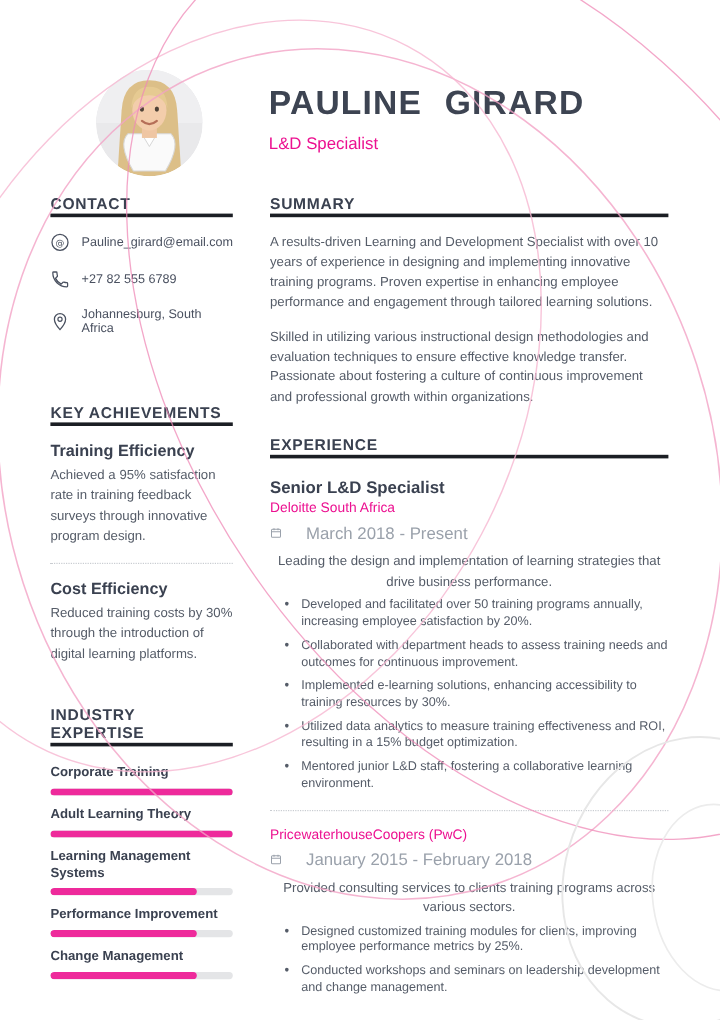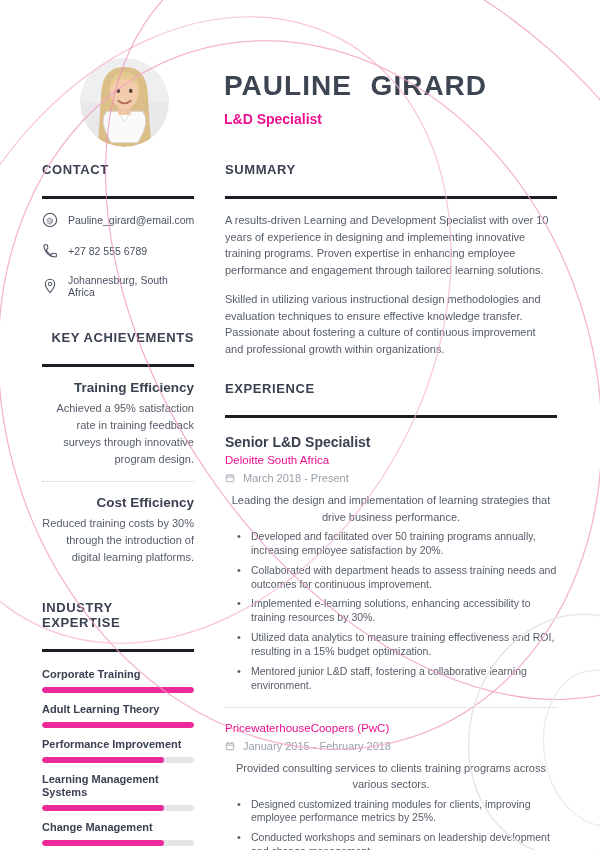--- a/index.html
+++ b/index.html
@@ -7,47 +7,47 @@
     position:relative;width:600px;height:850px;overflow:hidden;background:#ffffff;
     font-family:"Liberation Sans","DejaVu Sans",sans-serif;color:#555c68;
   }
   
   .swirls{position:absolute;inset:0;width:600px;height:850px;pointer-events:none;z-index:6;}
   
   .content{position:relative;z-index:3;}
   .header{position:relative;height:162px;}
   .avatar-wrap{position:absolute;left:80px;top:58px;width:89px;height:89px;border-radius:50%;overflow:hidden;}
   .name{position:absolute;left:224px;top:70px;font-size:28px;font-weight:700;color:#3d4452;letter-spacing:1px;word-spacing:10px;}
-  .role{position:absolute;left:224px;top:111px;font-size:14px;font-weight:700;color:#ec1090;}
+  .role{position:absolute;left:224px;top:111px;font-size:14px;font-weight:400;color:#ec1090;}
   .cols{display:flex;padding:0 43px 0 42px;gap:31px;}
   .col-left{width:152px;flex:0 0 152px;}
   .col-right{flex:1;min-width:0;}
   .sec-head{
     font-size:13px;font-weight:700;color:#3a4150;letter-spacing:0.6px;
-    padding-bottom:19px;border-bottom:3px solid #1b1e24;margin:0 0 13px 0;
+    padding-bottom:1px;border-bottom:3px solid #1b1e24;margin:0 0 13px 0;
   }
   
   .contact-item{display:flex;align-items:center;gap:10px;margin:0 0 15px 0;font-size:10.5px;color:#4a5160;}
   .cicon{flex:0 0 16px;width:16px;height:16px;color:#4a5160;}
   .cicon svg{width:16px;height:16px;display:block;}
   
   .ach-title{font-size:13.5px;font-weight:700;color:#3a4150;margin:0 0 5px 0;}
   .ach-text{font-size:11px;line-height:1.55;margin:0;}
   .dotted-div{border:none;border-top:1px dotted #c9ccd1;margin:13px 0;}
   .mt-section{margin-top:34px;}
   
   .skill{margin-bottom:10px;}
   .skill-label{font-size:11px;font-weight:700;color:#3a4150;margin-bottom:5px;line-height:1.25;}
   .bar{height:6px;border-radius:3px;background:#e4e5e7;overflow:hidden;}
   .bar-fill{height:100%;border-radius:3px;background:#ee2a9b;}
   
   .para{font-size:11px;line-height:1.5;margin:0 0 13px 0;}
   .job-title{font-size:14px;font-weight:700;color:#3a4150;margin:16px 0 4px 0;}
   .job-company{font-size:11.5px;font-weight:400;color:#ec1090;margin:0 0 6px 0;}
-  .job-date{display:flex;align-items:center;gap:8px;font-size:11px;color:#9aa1ab;margin:0 0 8px 0;text-align:right;}
+  .job-date{display:flex;align-items:center;gap:20px;font-size:14px;color:#9aa1ab;margin:0 0 8px 0;text-align:right;}
   .job-date svg{width:10px;height:10px;display:block;}
   .job-lead{font-size:11px;line-height:1.5;margin:0 0 5px 0;text-align:center;}
   .bullets{list-style:none;margin:0;padding:0;}
   .bullets li{
     position:relative;font-size:10.5px;line-height:1.32;padding-left:26px;margin-bottom:6px;
   }
   .bullets li::before{content:"•";position:absolute;left:12px;top:-1px;color:#555c68;font-size:11px;}
 </style>
 </head>
 <body>
@@ -121,21 +121,21 @@
             <span class="cicon">
               <svg viewBox="0 0 24 24">
                   <path d="M12 2C8.1 2 5 5.1 5 9c0 5.2 7 13 7 13s7-7.8 7-13c0-3.9-3.1-7-7-7z" stroke="#4a5160" stroke-width="1.6" fill="none"></path>
                   <circle cx="12" cy="9" r="2.6" stroke="#4a5160" stroke-width="1.5" fill="none"></circle>
                 </svg>
             </span>
             <span>Johannesburg, South Africa</span>
           </div>
         </div>
 
-        <div class="mt-section" style="margin-top:32px;text-align:right;">
+        <div class="mt-section" style="margin-top:56px;">
           <div class="sec-head">KEY ACHIEVEMENTS</div>
 
           <div>
             <p class="ach-title">Training Efficiency</p>
             <p class="ach-text">Achieved a 95% satisfaction rate in training feedback surveys through innovative program design.</p>
           </div>
 
           <hr class="dotted-div">
 
           <div>
@@ -155,28 +155,28 @@
           </div>
 
           <div class="skill">
             <div class="skill-label">Adult Learning Theory</div>
             <div class="bar">
                 <div class="bar-fill" style="width: 100%;"></div>
               </div>
           </div>
 
           <div class="skill">
+            <div class="skill-label">Learning Management Systems</div>
+            <div class="bar">
+                <div class="bar-fill" style="width: 80%;"></div>
+              </div>
+          </div>
+
+          <div class="skill">
             <div class="skill-label">Performance Improvement</div>
-            <div class="bar">
-                <div class="bar-fill" style="width: 80%;"></div>
-              </div>
-          </div>
-
-          <div class="skill">
-            <div class="skill-label">Learning Management Systems</div>
             <div class="bar">
                 <div class="bar-fill" style="width: 80%;"></div>
               </div>
           </div>
 
           <div class="skill">
             <div class="skill-label">Change Management</div>
             <div class="bar">
                 <div class="bar-fill" style="width: 80%;"></div>
               </div>

